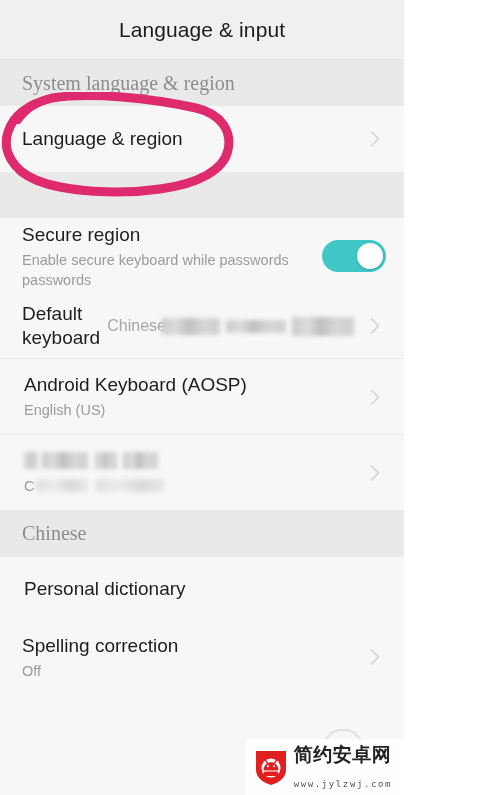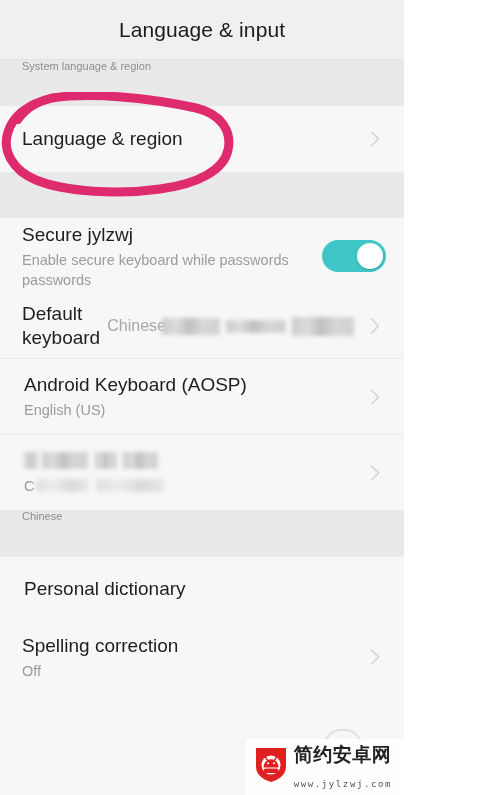--- a/index.html
+++ b/index.html
@@ -30,24 +30,26 @@
   .appbar-title {
     font-size: 21px;
     color: #1b1b1b;
     letter-spacing: 0.1px;
   }
 
   
   .section-header {
     background: #e9e9e9;
     color: #8d8d8d;
-    font-size: 11px;
+    font-size: 20px;
     padding: 0 0 0 22px;
     display: flex;
+    align-items: center;
     box-sizing: border-box;
+    font-family: Liberation Serif, serif;
   }
   .sh-tall { height: 46px; }
 
   
   .gap-band {
     background: #e9e9e9;
     width: 100%;
   }
 
   
@@ -148,20 +150,21 @@
     pointer-events: none;
     z-index: 20;
   }
 
   
   .watermark {
     position: absolute;
     right: 0px;
     bottom: 0px;
     display: flex;
+    align-items: center;
     background: rgba(255,255,255,0.86);
     padding: 6px 12px 6px 8px;
     z-index: 30;
   }
   .wm-shield {
     position: relative;
     width: 34px;
     height: 38px;
     flex: 0 0 34px;
     margin-right: 6px;
@@ -221,21 +224,21 @@
         </svg>
       </span>
     </div>
   </div>
 
   <div class="gap-band" style="height:46px"></div>
 
   <div class="list-group">
     <div class="row tall" style="min-height:76px">
       <div class="row-text">
-        <div class="row-title">Secure jylzwj</div>
+        <div class="row-title">Secure region</div>
         <div class="row-sub">Enable secure keyboard while passwords passwords</div>
       </div>
       <div class="switch">
         <div class="knob"></div>
       </div>
     </div>
   </div>
 
 
   <div class="list-group">

